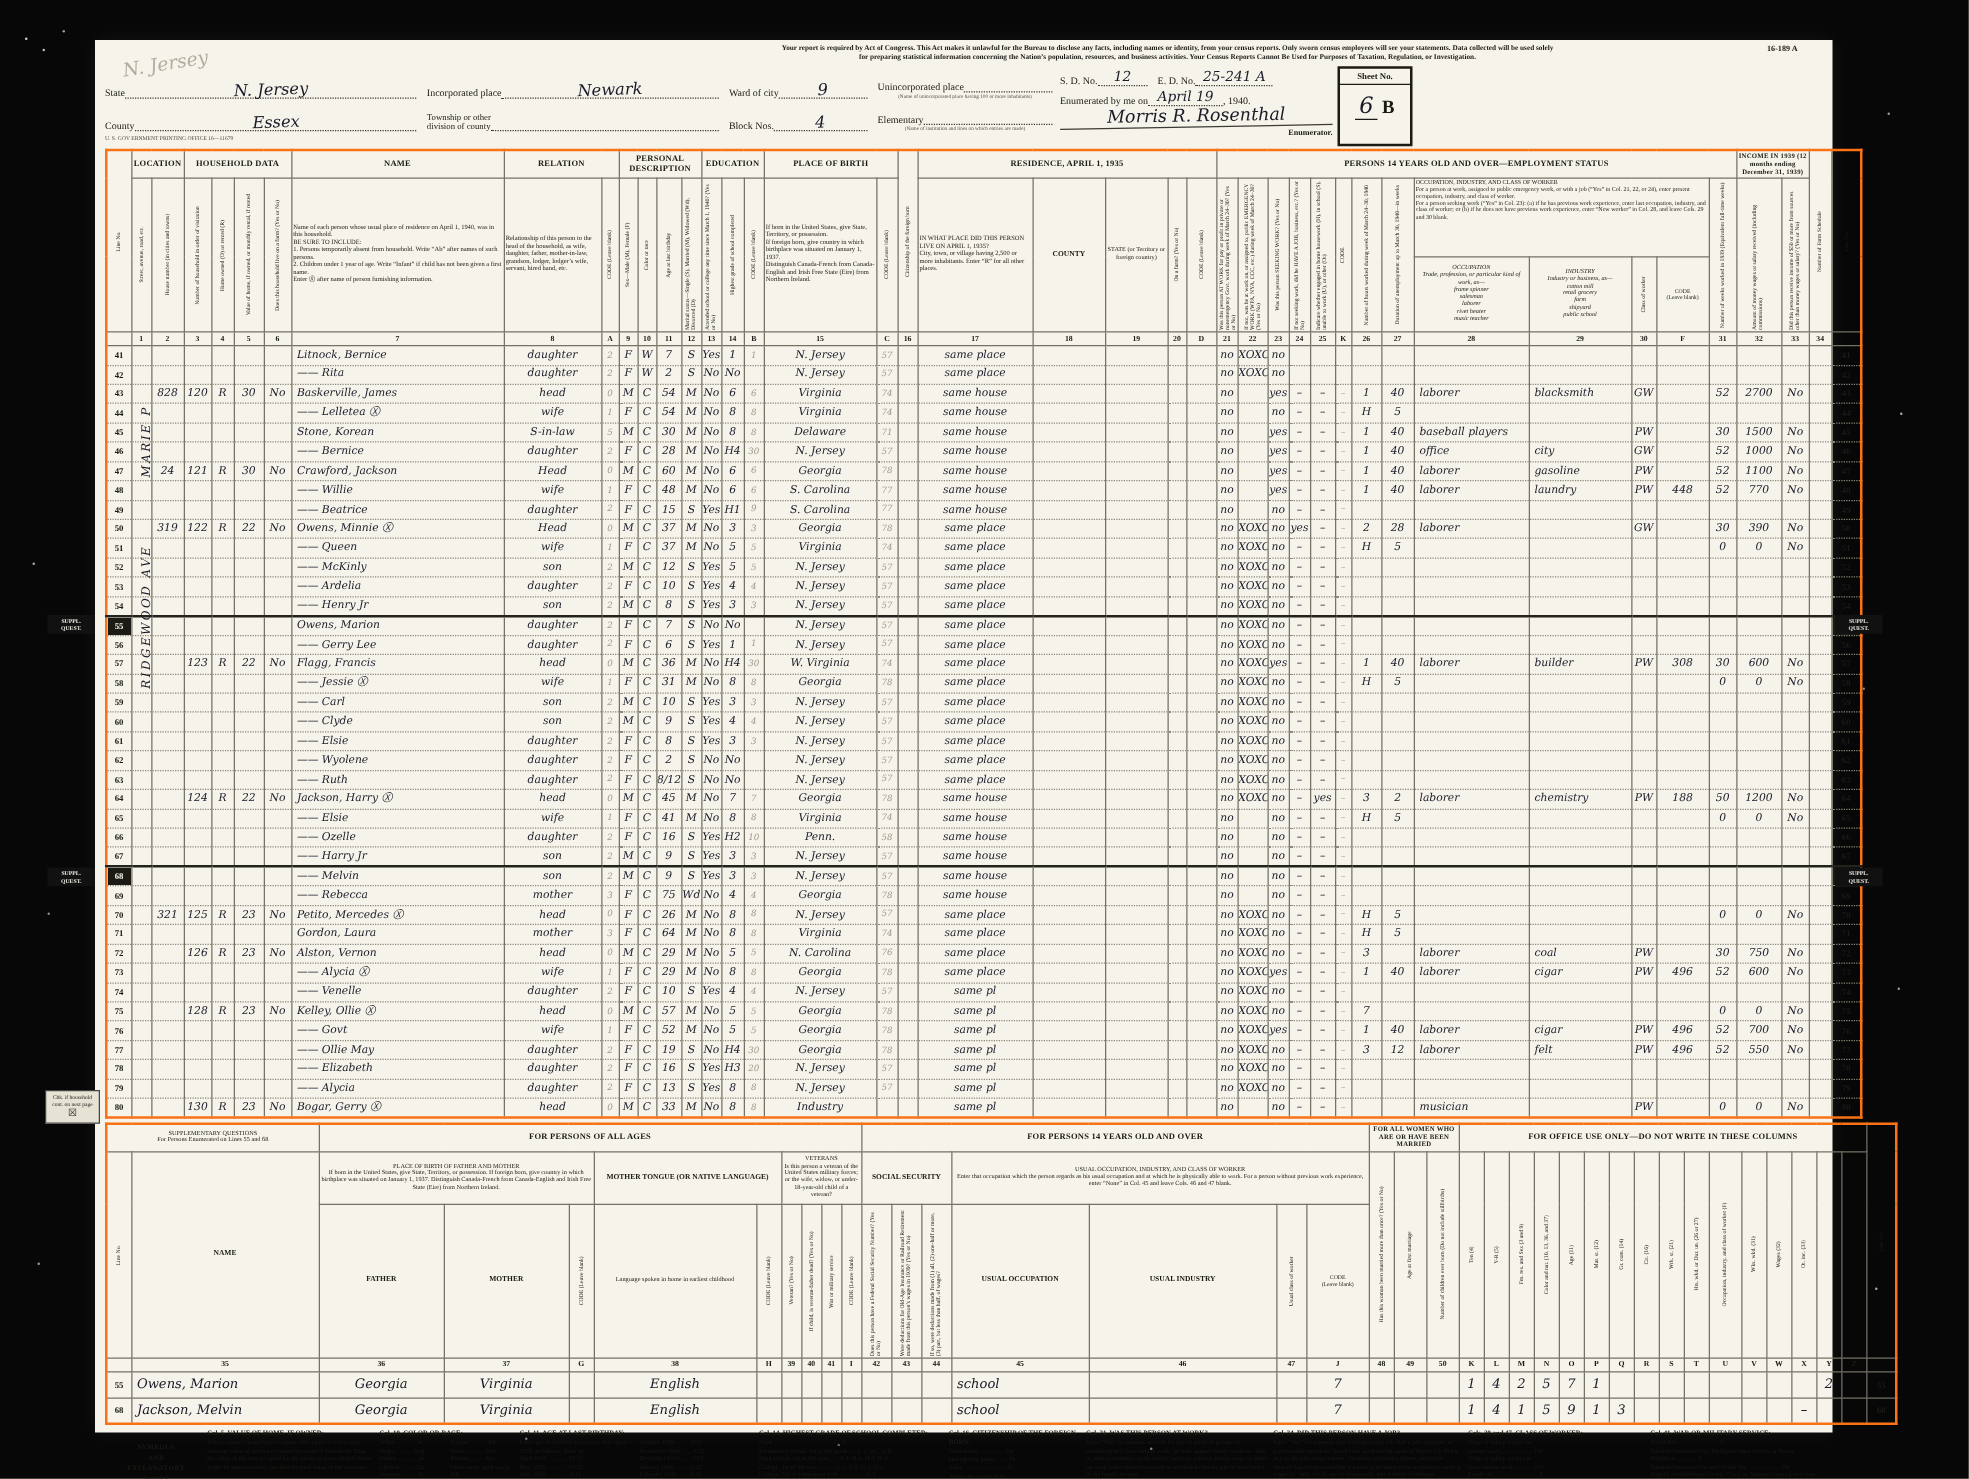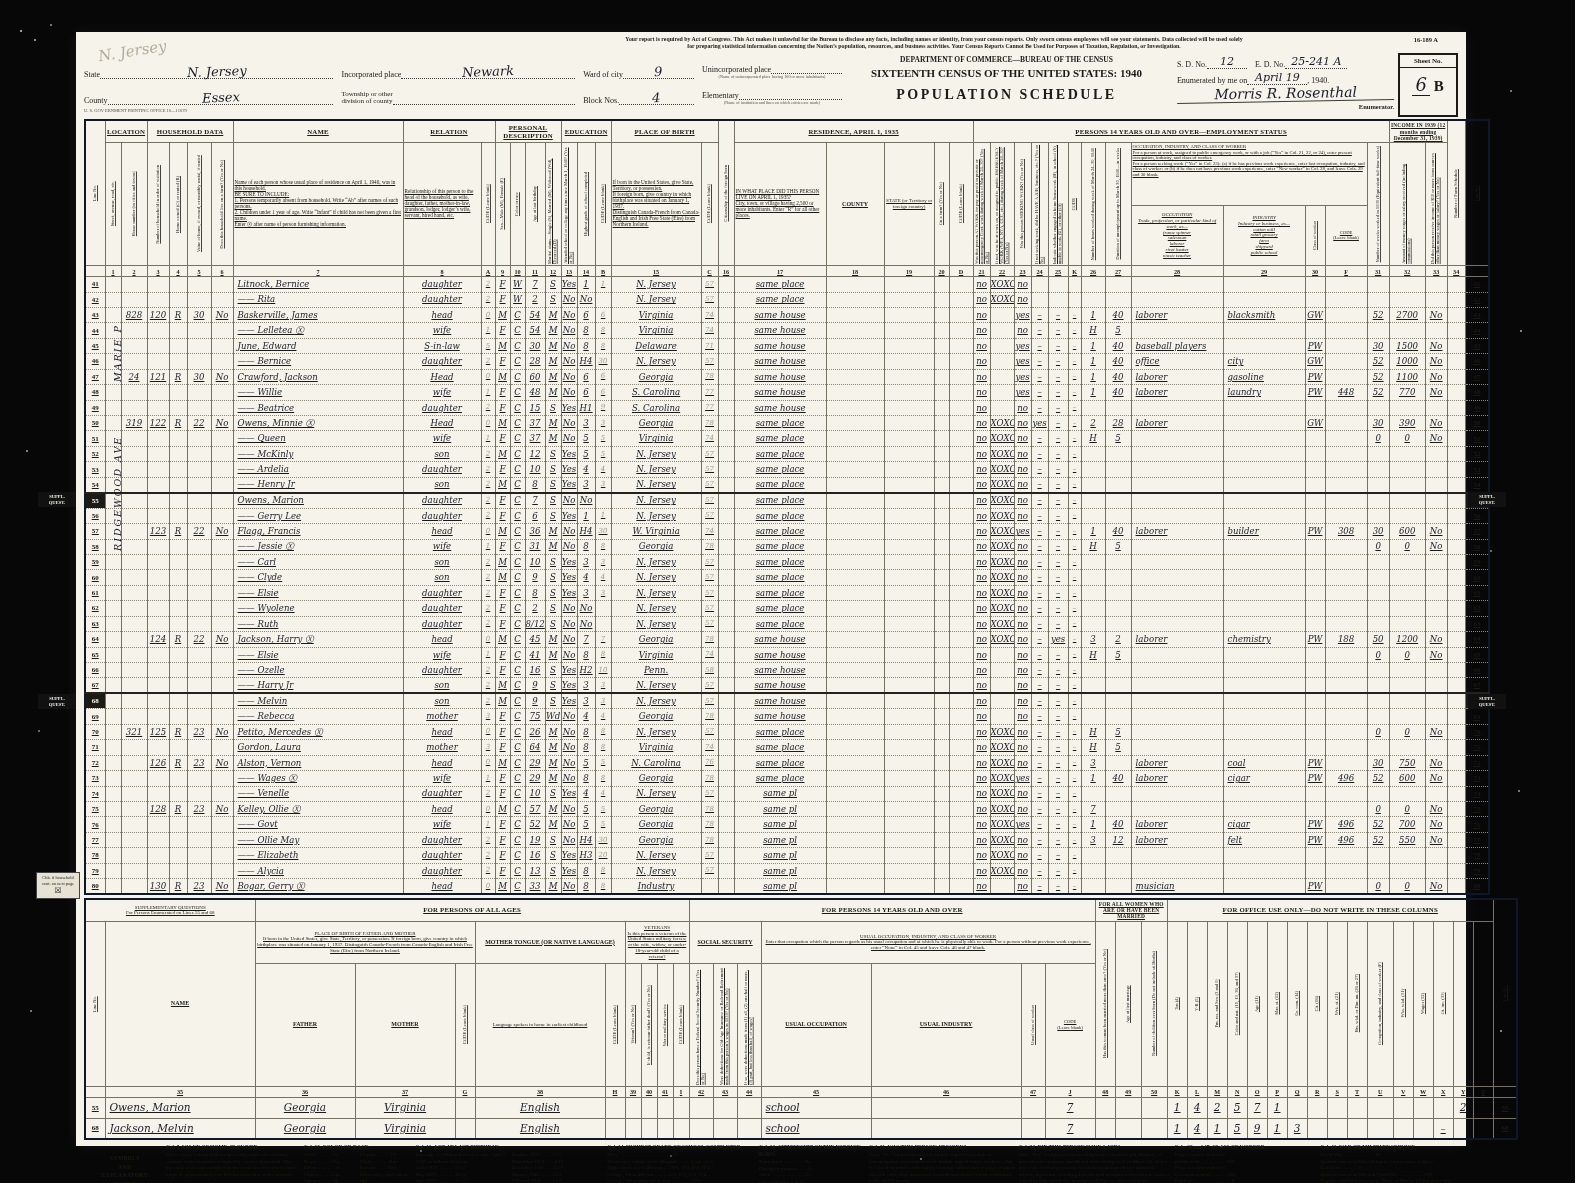--- a/index.html
+++ b/index.html
@@ -37,21 +37,21 @@
   .sdval{border-bottom:1px dotted #3c3a33;text-align:center;}
   #sig{font-size:14px;border-bottom:1px solid #3c3a33;text-align:center;transform:rotate(-1deg);}
   #enum-role{text-align:right;font-size:6.5px;font-weight:bold;margin-top:1px;}
   #hdr-sheet{width:60px;border:2px solid #1c1a15;height:64px;margin-left:4px;text-align:center;box-sizing:border-box;}
   #sheet-label{font-size:7px;font-weight:bold;border-bottom:1px solid #1c1a15;padding:2px 0;}
   #sheet-val{font-size:15px;padding-top:6px;}
   #sheet-val .hw{font-size:18px;border-bottom:1px solid #1c1a15;padding:0 3px;}
   
   table{border-collapse:collapse;table-layout:fixed;width:100%;}
   #main-wrap{position:relative;margin-top:2px;}
-  #main-table,#supp-table{border:2px solid #0f172a;text-decoration:underline;}
+  #main-table,#supp-table{border:2px solid #f97316;}
   td{border:1px solid #767165;overflow:hidden;padding:0;vertical-align:middle;text-align:center;}
   .hc{font-size:5px;line-height:1.15;white-space:pre-line;vertical-align:middle;padding:1px;}
   .hc.grp{font-size:6.8px;font-weight:bold;letter-spacing:.2px;}
   .hc.gsm{font-size:5.4px;}
   .vt{writing-mode:vertical-rl;transform:rotate(180deg);margin:0 auto;font-size:4.6px;line-height:1.05;
       white-space:pre-line;max-height:120px;overflow:hidden;text-align:left;}
   .hc.num{font-size:6.2px;font-weight:bold;}
   .hc.nameh{font-size:5.2px;text-align:left;}
   .hc.mid{font-size:6px;font-weight:bold;}
   .hc.band{font-size:4.8px;text-align:left;vertical-align:top;}
@@ -163,25 +163,20 @@
           <div class="fld" style="width:140px">
             <span class="flab">Elementary</span>
             <span class="fline" style="flex:1"></span>
           </div>
           <div class="fnote">(Name of institution and lines on which entries are made)</div>
         </div>
       </div>
       <div id="gpo">U. S. GOV ERNMENT PRINTING OFFICE    16—11679</div>
     </div>
 
-    <div id="hdr-titles">
-      <div id="dept">DEPARTMENT OF COMMERCE—BUREAU OF THE CENSUS</div>
-      <div id="census-title">SIXTEENTH CENSUS OF THE UNITED STATES: 1940</div>
-      <div id="sched-title">POPULATION SCHEDULE</div>
-    </div>
 
     <div id="hdr-sd">
       <div class="sdrow">
         <span>S. D. No.</span>
         <span class="sdval" style="width:40px"><span class="hw" style="font-size:11px">12</span></span>
         <span style="margin-left:8px">E. D. No.</span>
         <span class="sdval" style="width:62px"><span class="hw" style="font-size:11px">25-241 A</span></span>
       </div>
       <div class="sdrow">
         <span>Enumerated by me on</span>
@@ -553,21 +548,21 @@
             <td class="lnc">44</td>
           </tr>
           <tr>
             <td class="lnc">45</td>
             <td class="hw"></td>
             <td class="hw"></td>
             <td class="hw"></td>
             <td class="hw"></td>
             <td class="hw"></td>
             <td class="hw"></td>
-            <td class="hw lf">June, Edward</td>
+            <td class="hw lf">Stone, Korean</td>
             <td class="hw">S-in-law</td>
             <td class="hw pc">5</td>
             <td class="hw">M</td>
             <td class="hw">C</td>
             <td class="hw">30</td>
             <td class="hw">M</td>
             <td class="hw">No</td>
             <td class="hw">8</td>
             <td class="hw pc">8</td>
             <td class="hw">Delaware</td>
@@ -1785,21 +1780,21 @@
             <td class="lnc">72</td>
           </tr>
           <tr>
             <td class="lnc">73</td>
             <td class="hw"></td>
             <td class="hw"></td>
             <td class="hw"></td>
             <td class="hw"></td>
             <td class="hw"></td>
             <td class="hw"></td>
-            <td class="hw lf">—— Wages Ⓧ</td>
+            <td class="hw lf">—— Alycia Ⓧ</td>
             <td class="hw">wife</td>
             <td class="hw pc">1</td>
             <td class="hw">F</td>
             <td class="hw">C</td>
             <td class="hw">29</td>
             <td class="hw">M</td>
             <td class="hw">No</td>
             <td class="hw">8</td>
             <td class="hw pc">8</td>
             <td class="hw">Georgia</td>

